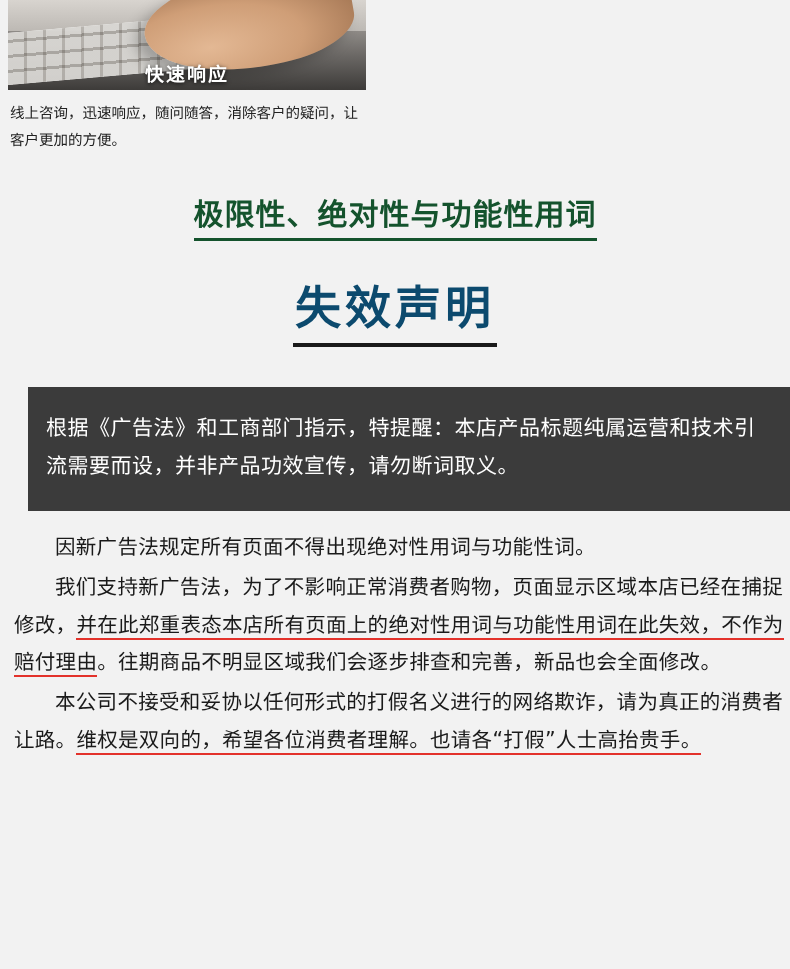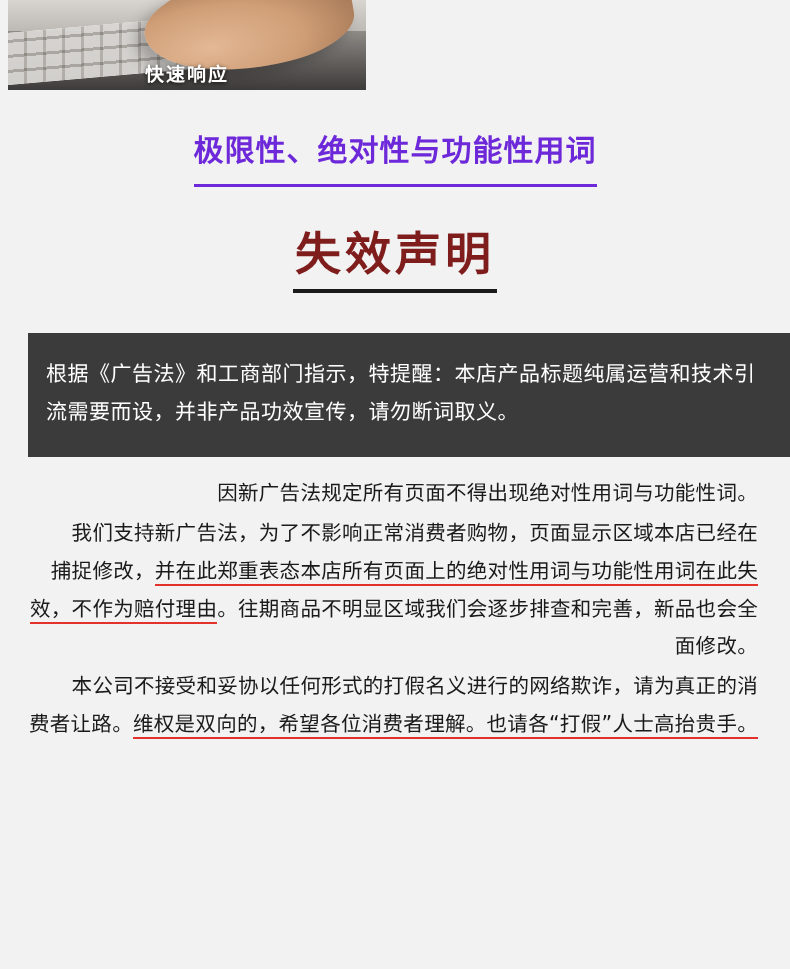--- a/index.html
+++ b/index.html
@@ -118,56 +118,55 @@
   
   .headline-block {
     padding: 36px 0 18px 0;
     text-align: center;
     background: #f2f2f2;
   }
   .headline-main {
     display: inline-block;
     font-size: 30px;
     font-weight: bold;
-    color: #6d28d9;
+    color: #14532d;
     letter-spacing: 1px;
-    border-bottom: 3px solid #6d28d9;
-    padding-bottom: 14px;
+    border-bottom: 3px solid #14532d;
+    padding-bottom: 4px;
   }
   .headline-sub-wrap {
     margin-top: 30px;
     text-align: center;
   }
   .headline-sub {
     display: inline-block;
     font-size: 46px;
     font-weight: bold;
-    color: #7f1d1d;
+    color: #0c4a6e;
     letter-spacing: 4px;
     border-bottom: 4px solid #1a1a1a;
     padding: 0 2px 6px 2px;
   }
 
   
   .notice-bar {
     margin-top: 22px;
     background: #3b3b3b;
     color: #ffffff;
     padding: 22px 18px 26px 18px;
     font-size: 21px;
     line-height: 1.82;
     letter-spacing: .5px;
     margin-left: 28px;
   }
 
   
   .body-block {
-    padding: 18px 32px 6px 14px;
-    background: #f2f2f2;
-    text-align: right;
+    padding: 18px 0 6px 14px;
+    background: #f2f2f2;
   }
   .body-p {
     font-size: 20.5px;
     line-height: 1.84;
     color: #1a1a1a;
     text-indent: 2em;
     margin: 0 0 2px 0;
     letter-spacing: .3px;
   }
   .u {
@@ -180,20 +179,21 @@
 
 <div class="page">
 
   <div class="service-row">
 
     <div class="service-card">
       <div class="service-photo">
         <div class="photo-keyboard"></div>
         <div class="service-caption">快速响应</div>
       </div>
+      <div class="service-text">线上咨询，迅速响应，随问随答，消除客户的疑问，让客户更加的方便。</div>
     </div>
 
 
   </div>
 
   <div class="headline-block">
     <div class="headline-main">极限性、绝对性与功能性用词</div>
     <div class="headline-sub-wrap">
       <div class="headline-sub">失效声明</div>
     </div>

